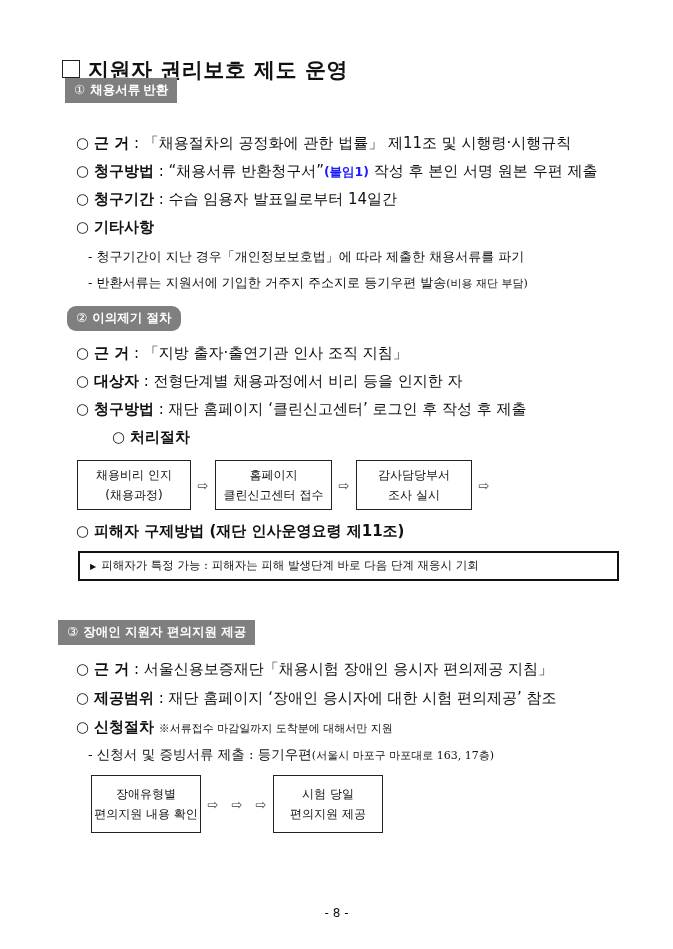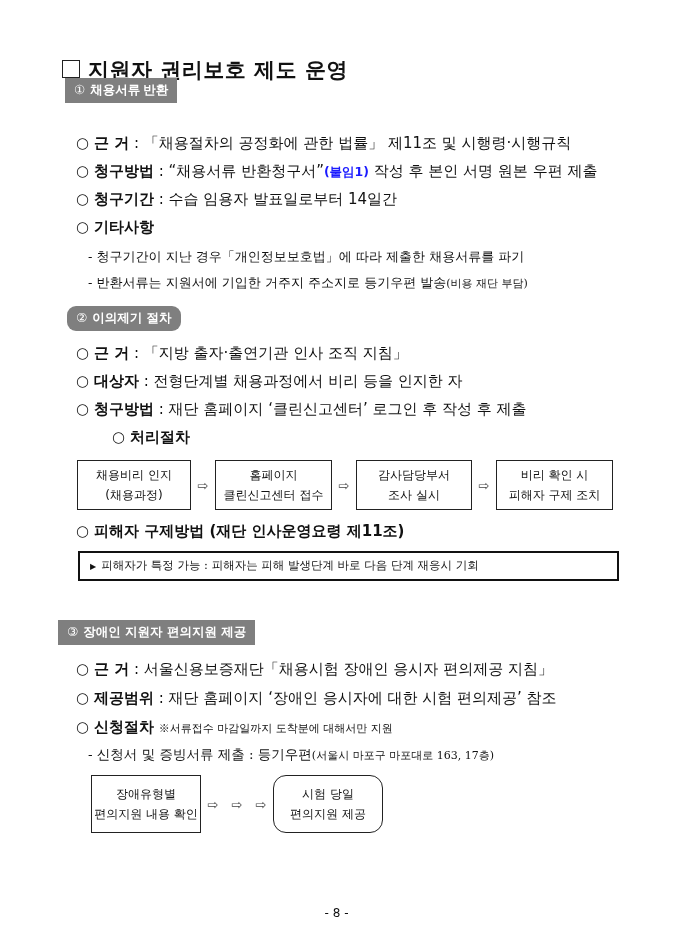--- a/index.html
+++ b/index.html
@@ -79,24 +79,20 @@
   <div class="fbox" style="width:115px;height:48px;">
     <span>홈페이지</span>
       <span>클린신고센터 접수</span>
   </div>
   <div class="farrow">⇨</div>
   <div class="fbox" style="width:114px;height:48px;">
     <span>감사담당부서</span>
       <span>조사 실시</span>
   </div>
   <div class="farrow">⇨</div>
-  <div class="fbox" style="width:115px;height:48px;">
-    <span>비리 확인 시</span>
-      <span>피해자 구제 조치</span>
-  </div>
 </div>
 
 <div class="abs line" style="left:76px;top:522px;">
   <span class="circ">○</span><span class="b">피해자 구제방법 (재단 인사운영요령 제11조)</span>
 </div>
 
 <div class="abs redress" style="left:78px;top:551px;width:517px;">
   <div><span class="tri">▶</span><span>피해자가 특정 가능 : 피해자는 피해 발생단계 바로 다음 단계 재응시 기회</span></div>
 </div>
 
@@ -118,19 +114,19 @@
 </div>
 
 <div class="abs flow" style="left:91px;top:775px;">
   <div class="fbox" style="width:108px;height:56px;">
     <span>장애유형별</span>
       <span>편의지원 내용 확인</span>
   </div>
   <div class="farrow">⇨</div>
   <div class="farrow">⇨</div>
   <div class="farrow">⇨</div>
-  <div class="fbox" style="width:108px;height:56px;border-radius:13px;">
+  <div class="fbox" style="width:108px;height:56px;">
     <span>시험 당일</span>
       <span>편의지원 제공</span>
   </div>
 </div>
 
 <div class="abs pageno">- 8 -</div>
 
 </body></html>

